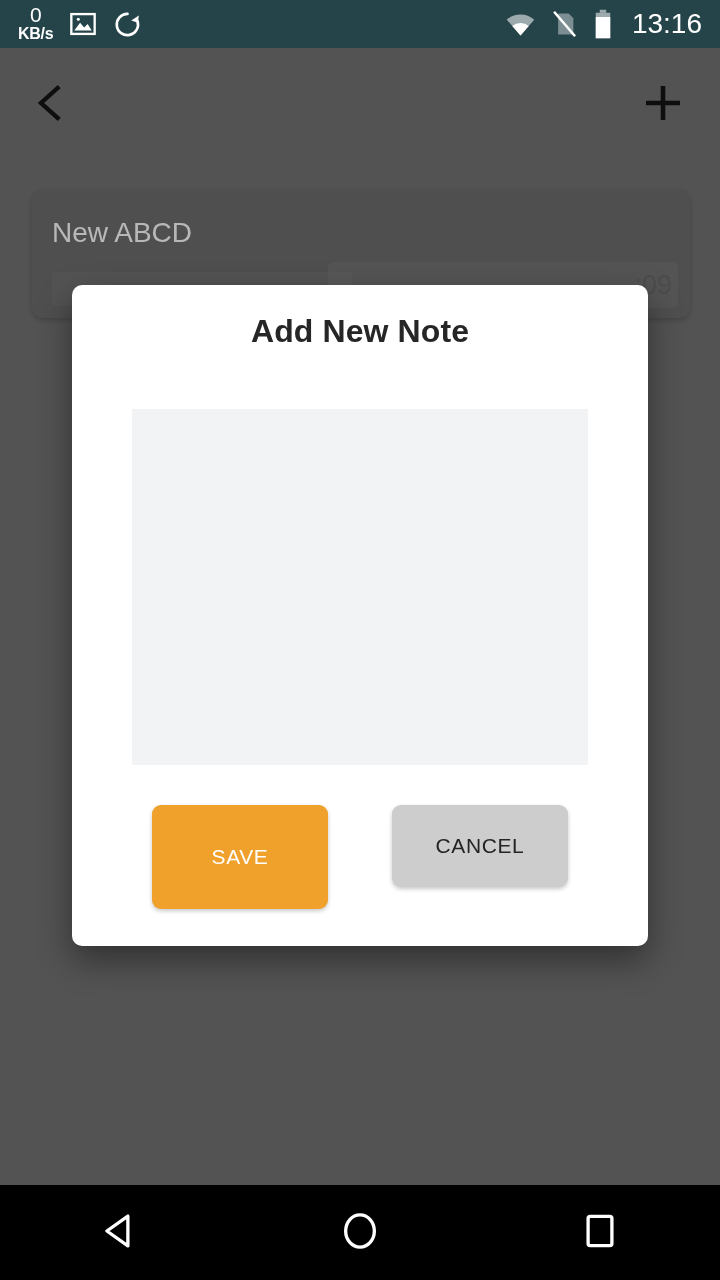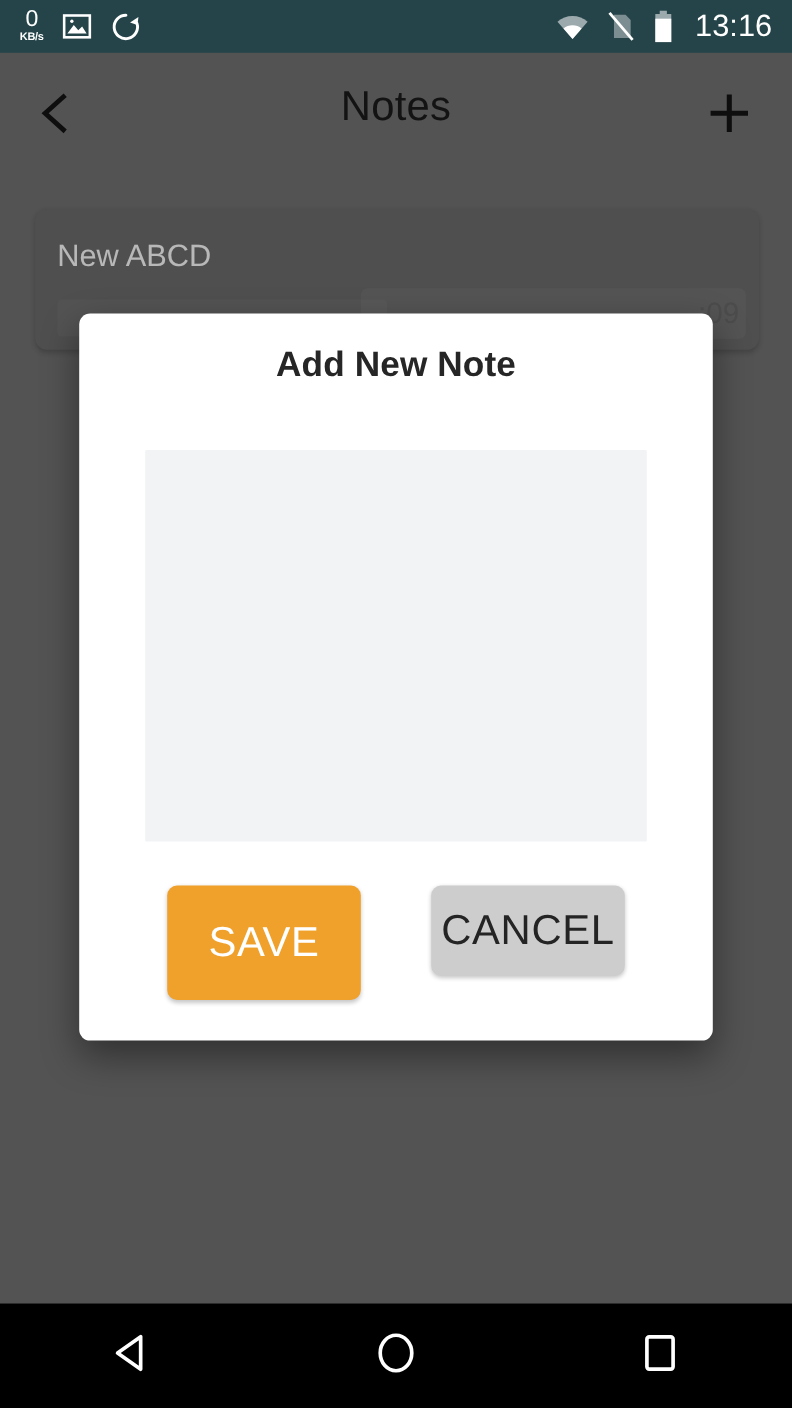--- a/index.html
+++ b/index.html
@@ -46,21 +46,21 @@
     line-height: 1;
     color: #ffffff;
     transform: translateY(-1px);
   }
   .netspeed .num {
     font-size: 21px;
     font-weight: 400;
     letter-spacing: -0.5px;
   }
   .netspeed .unit {
-    font-size: 10px;
+    font-size: 16px;
     font-weight: 700;
     margin-top: 1px;
     letter-spacing: -0.3px;
     text-align: right;
   }
 
   .sb-icon { display: block; }
 
   .clock {
     color: #ffffff;
@@ -205,21 +205,21 @@
     left: 0; right: 0; top: 520px;
     height: 104px;
     display: flex;
     justify-content: center;
     gap: 64px;
   }
   .dlg-btn {
     border: none;
     border-radius: 9px;
     font-family: "Liberation Sans", sans-serif;
-    font-size: 38px;
+    font-size: 21px;
     font-weight: 400;
     letter-spacing: 0.6px;
     cursor: pointer;
     box-shadow: 0 2px 4px rgba(0,0,0,0.22);
   }
   #save-button {
     width: 176px; height: 104px;
     background: #f0a12c;
     color: #ffffff;
   }
@@ -298,21 +298,20 @@
   <div id="app-content">
 
     <div id="app-bar">
       <div id="back-button">
         <span>
           <svg width="40" height="48" viewBox="0 0 24 24">
             <polyline points="16,3 6,12 16,21" fill="none" stroke="#141414" stroke-width="2.6" stroke-linecap="square" stroke-linejoin="miter"></polyline>
           </svg>
         </span>
       </div>
-      <div id="app-title">Notes</div>
       <div id="add-button">
         <span>
           <svg width="48" height="48" viewBox="0 0 24 24">
             <line x1="12" y1="3.5" x2="12" y2="20.5" stroke="#141414" stroke-width="2.3"></line>
             <line x1="3.5" y1="12" x2="20.5" y2="12" stroke="#141414" stroke-width="2.3"></line>
           </svg>
         </span>
       </div>
     </div>
 

